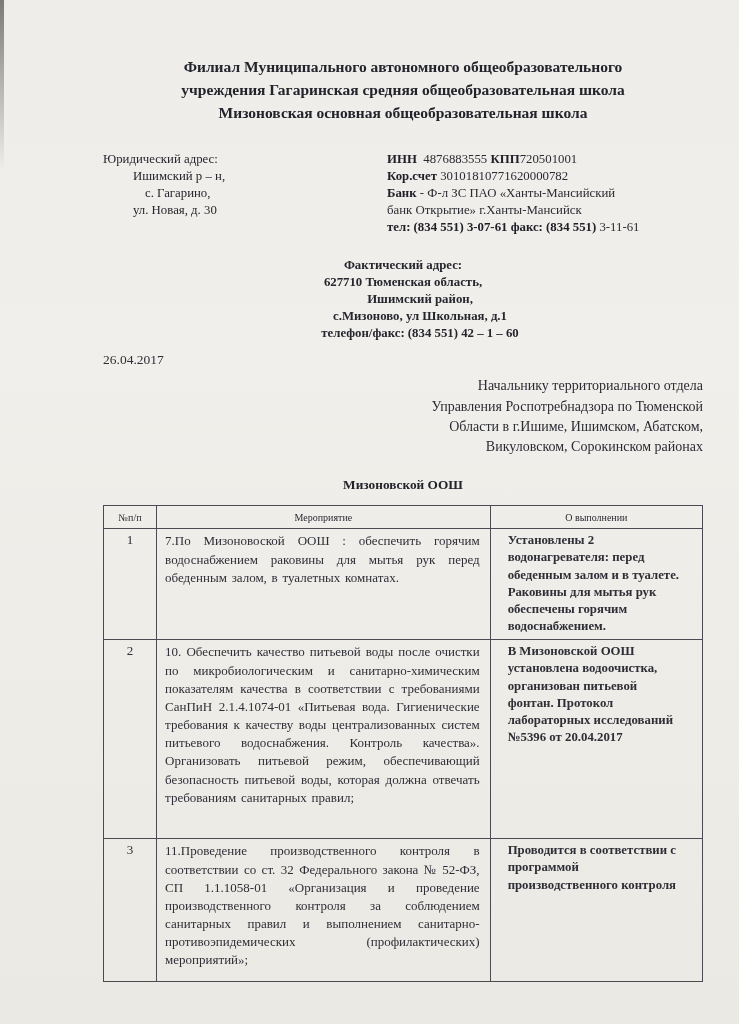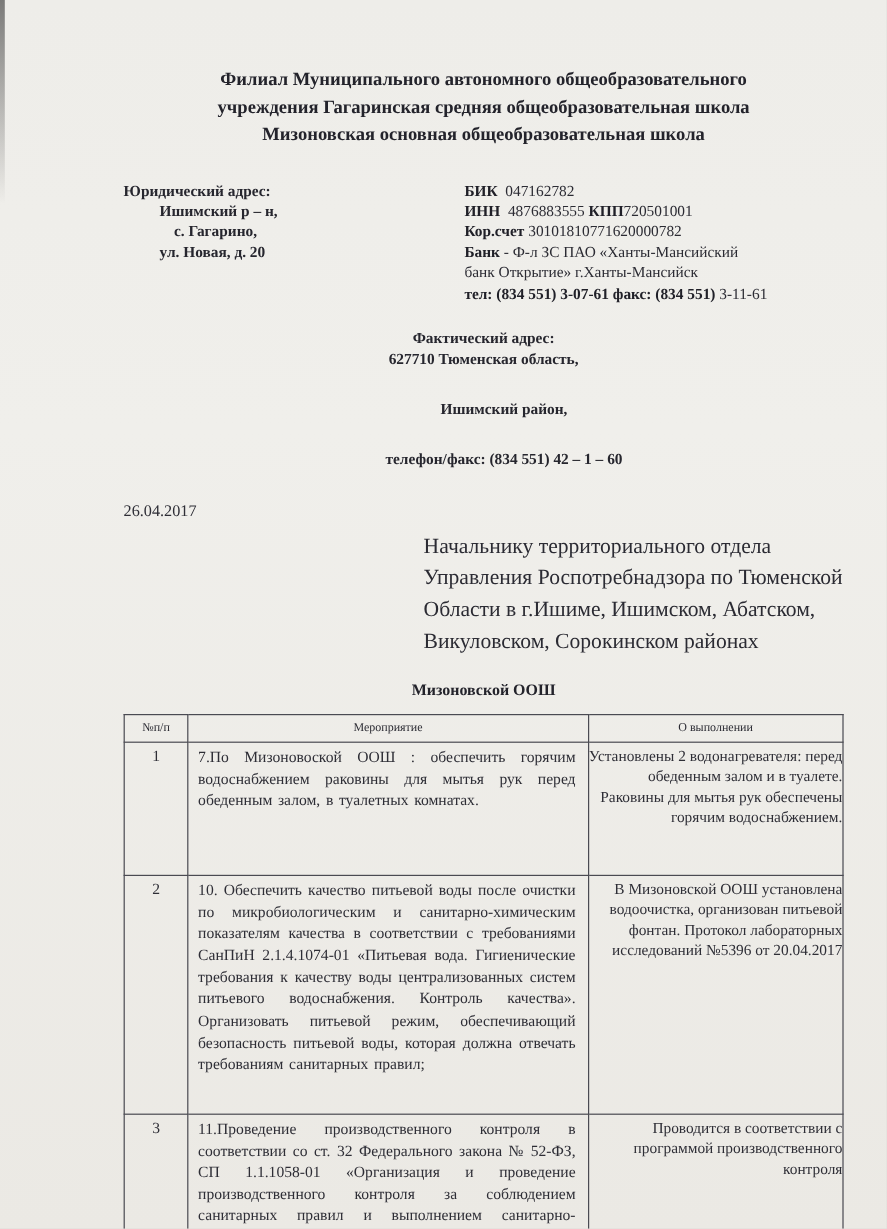--- a/index.html
+++ b/index.html
@@ -16,44 +16,44 @@
   .scan-edge{
     position:absolute;left:0;top:0;width:4px;height:170px;
     background:linear-gradient(180deg,#1c1c1c 0%,rgba(30,30,30,0) 100%);
     opacity:.55;
   }
   .content{padding:56px 36px 0 103px;}
   
   .doc-title{ text-align:center;font-weight:bold;font-size:15.5px;line-height:1.48;color:#23232b;}
   
   .req-row{display:flex;margin-top:26px;font-size:12.8px;line-height:1.34;}
-  .left-col{width:278px;font-weight:bold;color:#26262e;}
+  .left-col{width:278px;font-weight:normal;color:#26262e;}
   .right-col{flex:1;padding-left:6px;color:#2b2b33;}
   .right-col b{color:#202028;}
   .ind1{padding-left:30px;}
   .ind2{padding-left:42px;}
   .fact-block{margin-top:20px;font-weight:bold;font-size:12.8px;line-height:1.34;color:#26262e;text-align:center;}
-  .fact-block .ind1{padding-left:34px;margin-top:25px;}
+  .fact-block .ind1{padding-left:34px;}
   
-  .doc-date{margin-top:26px;font-size:13.5px;}
+  .doc-date{margin-top:10px;font-size:13.5px;}
   
-  .recipient{width:350px;margin:8px 0 0 auto;text-align:left;font-size:18px;line-height:1.45;color:#2b2b33;}
+  .recipient{width:350px;margin:8px 0 0 auto;text-align:right;font-size:14px;line-height:1.45;color:#2b2b33;}
   
   .subject{margin-top:18px;text-align:center;font-weight:bold;font-size:13.3px;line-height:1.5;color:#23232b;}
   
   table.doc-table{margin-top:10px;width:600px;border-collapse:collapse;table-layout:fixed;font-size:13px;}
   .doc-table col.c-num{width:53px;}
   .doc-table col.c-measure{width:333px;}
   .doc-table col.c-result{width:212px;}
   .doc-table th,.doc-table td{border:1px solid #4a4a52;}
   .doc-table th{font-weight:normal;height:20px;text-align:center;font-size:10px;color:#2b2b33;padding:1px 2px;}
   .doc-table td{vertical-align:top;}
   td.cell-num{text-align:center;padding-top:3px;font-size:13px;}
   td.cell-measure{text-align:justify;padding:3px 10px 3px 8px;line-height:1.4;word-spacing:1.5px;color:#2e2e36;}
-  td.cell-result{text-align:right;padding:3px 0;line-height:1.34;font-size:12.8px;color:#2e2e36;}
+  td.cell-result{text-align:left;padding:3px 17px;line-height:1.34;font-size:12.8px;color:#2e2e36;font-weight:bold;}
   tr.r1 td{height:104px;}
   tr.r2 td{height:192px;}
   tr.r3 td{height:136px;}
 </style>
 </head>
 <body>
 
 <div class="page">
   <div class="scan-edge"></div>
 
@@ -63,36 +63,36 @@
       <div>Филиал Муниципального автономного общеобразовательного</div>
       <div>учреждения  Гагаринская средняя общеобразовательная школа</div>
       <div>Мизоновская основная общеобразовательная школа</div>
     </div>
 
     <div class="req-row">
       <div class="left-col">
         <div>Юридический адрес:</div>
         <div class="ind1">Ишимский р – н,</div>
         <div class="ind2">с. Гагарино,</div>
-        <div class="ind1">ул. Новая, д. 20</div>
+        <div class="ind1">ул. Новая, д. 30</div>
       </div>
       <div class="right-col">
-        <div><b>БИК</b>&nbsp; <span>047162782</span></div>
         <div><b>ИНН</b>&nbsp; <span>4876883555</span> <b>КПП</b><span>720501001</span></div>
         <div><b>Кор.счет</b> <span>30101810771620000782</span></div>
         <div><b>Банк</b> <span>- Ф-л ЗС ПАО «Ханты-Мансийский</span></div>
         <div>банк Открытие» г.Ханты-Мансийск</div>
         <div><b>тел: (834 551) 3-07-61 факс: (834 551)</b> <span>3-11-61</span></div>
       </div>
     </div>
 
     <div class="fact-block">
       <div>Фактический адрес:</div>
       <div>627710  Тюменская область,</div>
       <div class="ind1">Ишимский район,</div>
+      <div class="ind1">с.Мизоново, ул Школьная, д.1</div>
       <div class="ind1">телефон/факс: (834 551) 42 – 1 – 60</div>
     </div>
 
     <div class="doc-date">26.04.2017</div>
 
     <div class="recipient">
       <div>Начальнику территориального отдела</div>
       <div>Управления Роспотребнадзора по Тюменской</div>
       <div>Области в г.Ишиме, Ишимском, Абатском,</div>
       <div>Викуловском, Сорокинском районах</div>

